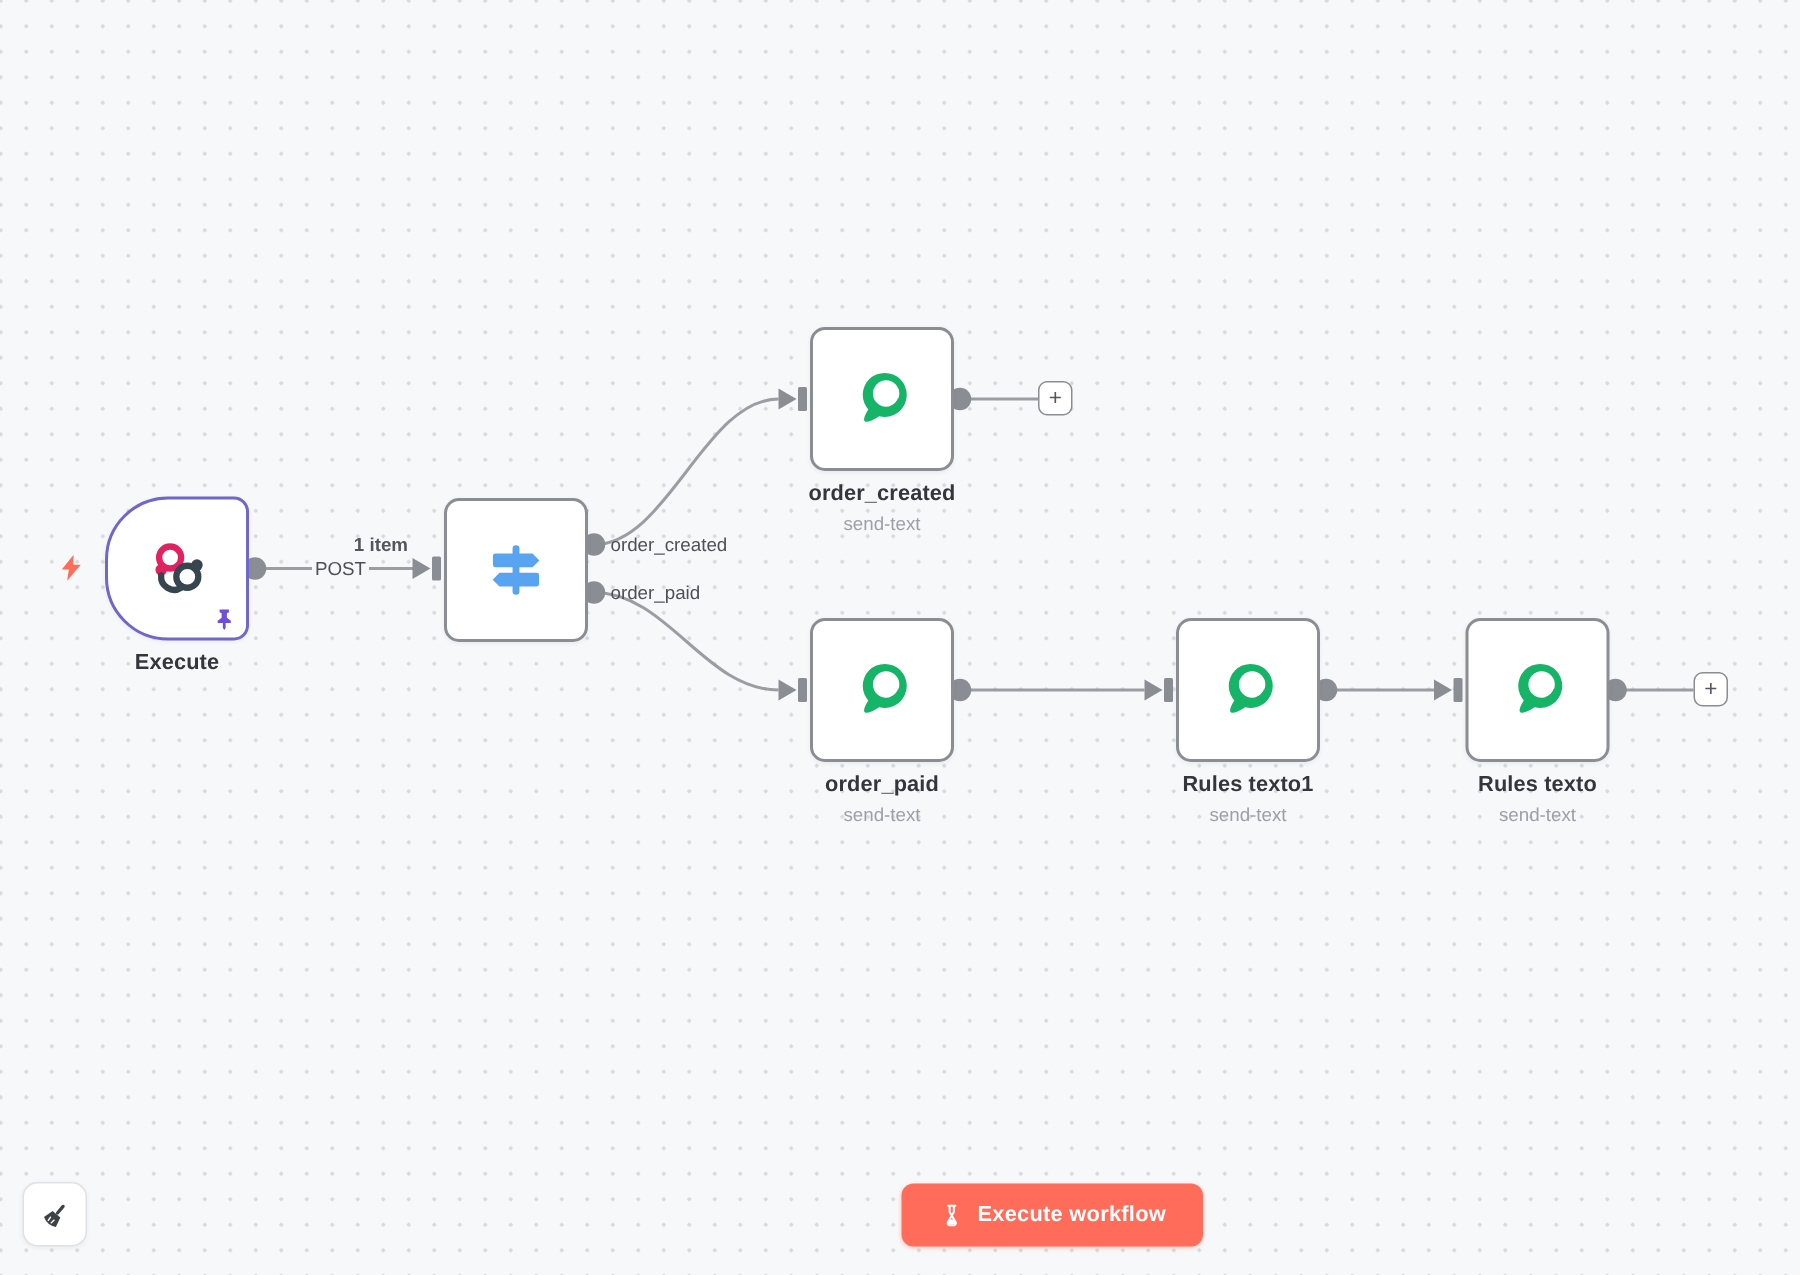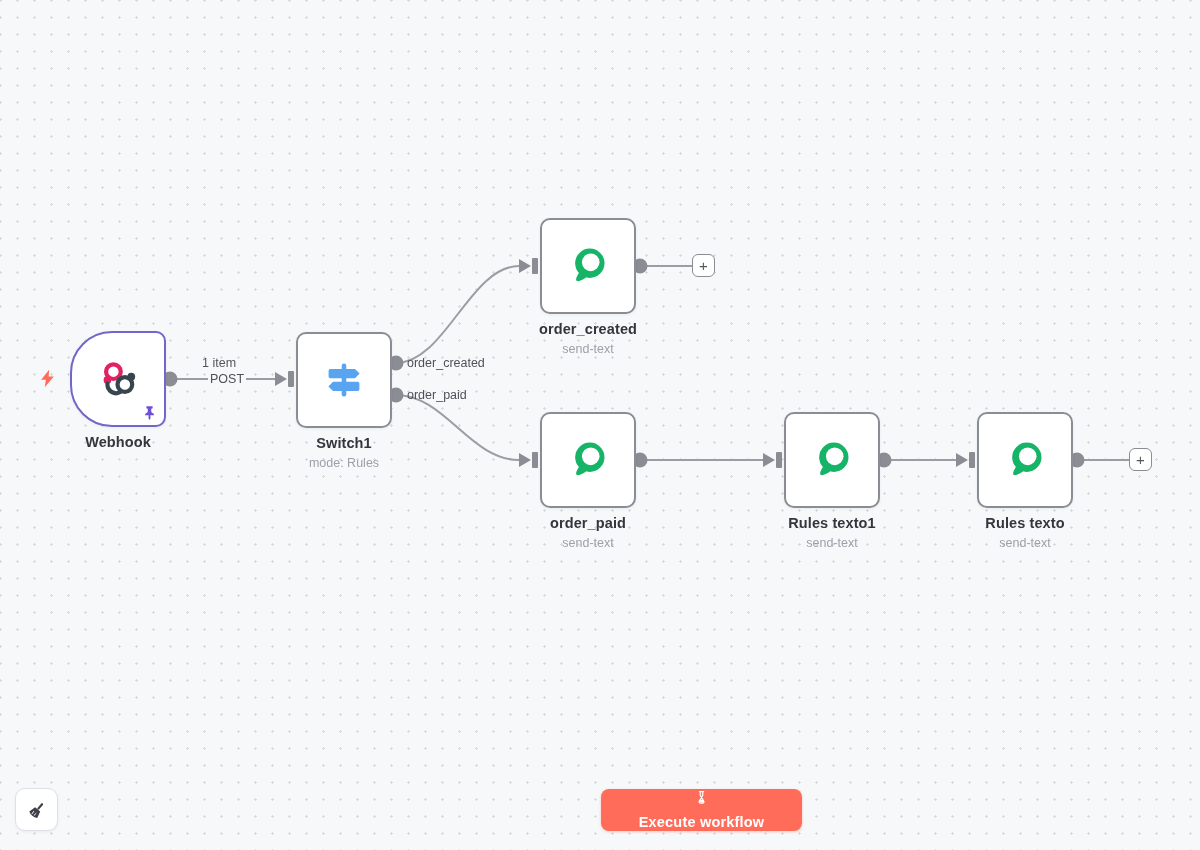--- a/index.html
+++ b/index.html
@@ -18,35 +18,34 @@
     box-shadow:0 1px 3px rgba(68,74,87,0.07);
   }
   .node.trigger{border-radius:42px 10px 10px 42px;border-color:#7166c9;}
   .node svg.node-icon{width:44px;height:44px;}
   .pin{position:absolute;right:7px;bottom:5px;width:15px;height:15px;}
   .caption{position:absolute;width:200px;text-align:center;pointer-events:none;}
   .caption .title{font-size:14.5px;font-weight:600;color:#34363c;letter-spacing:.1px;}
   .caption .sub{font-size:12.5px;color:#9da0a8;margin-top:5px;}
   .port-label{position:absolute;font-size:12.5px;color:#4e5057;line-height:15px;}
   .port-label.on-line{background:#f7f8fa;padding:0 2px;}
-  .items-label{position:absolute;font-size:12.5px;color:#54565d;text-align:left;width:70px;}
+  .items-label{position:absolute;font-size:12.5px;color:#54565d;text-align:right;width:70px;font-weight:bold;}
   .plus-btn{
     position:absolute;width:23px;height:23px;background:#ffffff;
     border:1.8px solid #8b8d94;border-radius:6px;box-sizing:border-box;
     display:flex;align-items:center;justify-content:center;
     font-size:15px;font-weight:500;color:#55575e;line-height:1;cursor:pointer;
   }
   .execute-btn{
     position:absolute;left:601px;top:789px;width:201px;height:42px;
     background:#ff6d5a;border:none;border-radius:8px;cursor:pointer;
     display:flex;align-items:center;justify-content:center;gap:9px;
     color:#ffffff;font-family:"Liberation Sans",sans-serif;
     font-size:14.5px;font-weight:700;letter-spacing:.2px;
     box-shadow:0 1px 3px rgba(255,109,90,0.35);
-    flex-direction:column;
   }
   .tidy-btn{
     position:absolute;left:15px;top:788px;width:43px;height:43px;
     background:#ffffff;border:1px solid #dfe1e7;border-radius:10px;cursor:pointer;
     display:flex;align-items:center;justify-content:center;
     box-shadow:0 1px 3px rgba(68,74,87,0.08);
   }
   .bolt{position:absolute;left:38px;top:368px;width:19px;height:21px;}
 </style>
 </head>
@@ -97,35 +96,31 @@
       <circle cx="12.5" cy="25" r="4.2" fill="#e12260"></circle>
       <circle cx="31.5" cy="30" r="8" fill="none" stroke="#37454f" stroke-width="4.6"></circle>
       <circle cx="38.5" cy="21.5" r="4.2" fill="#37454f"></circle>
       <path d="M12.5 29 a9.5 9.5 0 0 0 14.5 9" fill="none" stroke="#37454f" stroke-width="4.6" stroke-linecap="round"></path>
     </svg>
     <svg class="pin" viewBox="0 0 24 24">
       <path d="M7 2 h10 v3 l-2.2 1 v5 l4.2 3.2 v2.3 H13.5 v5 L12 24 l-1.5 -2.5 v-5 H5 v-2.3 L9.2 11 v-5 L7 5 Z" fill="#6e4fd8"></path>
     </svg>
   </div>
   <div class="caption" style="left:18px;top:434px;">
-    <div class="title">Webhook</div>
+    <div class="title">Execute</div>
   </div>
   <div class="port-label on-line" style="left:180px;top:372px;margin-left:28px;">POST</div>
   <div class="items-label" style="left:202px;top:356px;">1 item</div>
 
   <div class="node" style="left:296px;top:332px;">
     <svg class="node-icon" viewBox="0 0 48 48">
       <rect x="21.5" y="6" width="5" height="36" rx="2.4" fill="#58a4f0"></rect>
       <path d="M9 12 h27 l5 5 -5 5 H9 q-1.8 0 -1.8 -1.8 v-6.4 q0 -1.8 1.8 -1.8 Z" fill="#58a4f0"></path>
       <path d="M39 26 h-27 l-5 5 5 5 h27 q1.8 0 1.8 -1.8 v-6.4 q0 -1.8 -1.8 -1.8 Z" fill="#58a4f0"></path>
     </svg>
-  </div>
-  <div class="caption" style="left:244px;top:435px;">
-    <div class="title">Switch1</div>
-    <div class="sub">mode: Rules</div>
   </div>
   <div class="port-label" style="left:407px;top:356px;">order_created</div>
   <div class="port-label" style="left:407px;top:388px;">order_paid</div>
 
   <div class="node" style="left:540px;top:218px;">
     <svg class="node-icon" viewBox="0 0 48 48">
       <circle cx="26" cy="21" r="16" fill="#15b467"></circle>
       <path d="M15 30 Q9.5 38.5 11.5 40.2 Q13.5 41.8 22 36.5 Z" fill="#15b467"></path>
       <circle cx="27" cy="20" r="9.6" fill="#ffffff"></circle>
       <path d="M29.5 29.2 q5 -1.6 6.4 -6.4 l0.3 6.4 Z" fill="#15b467"></path>

